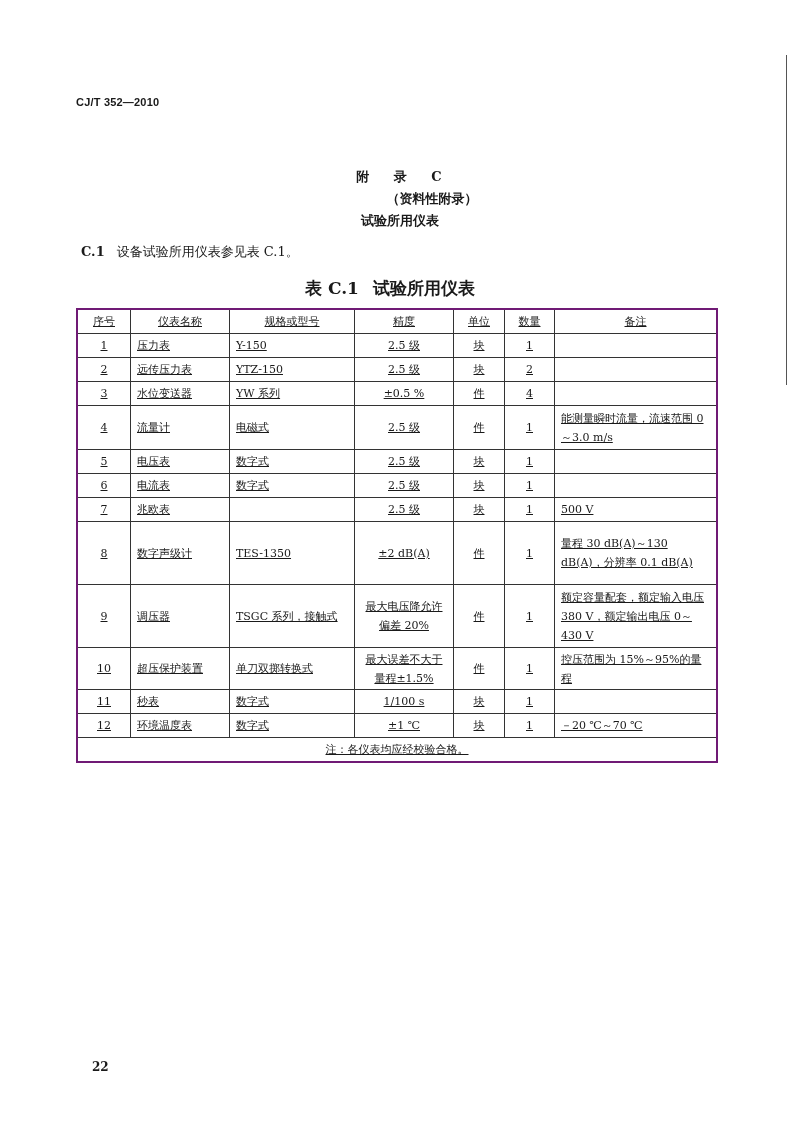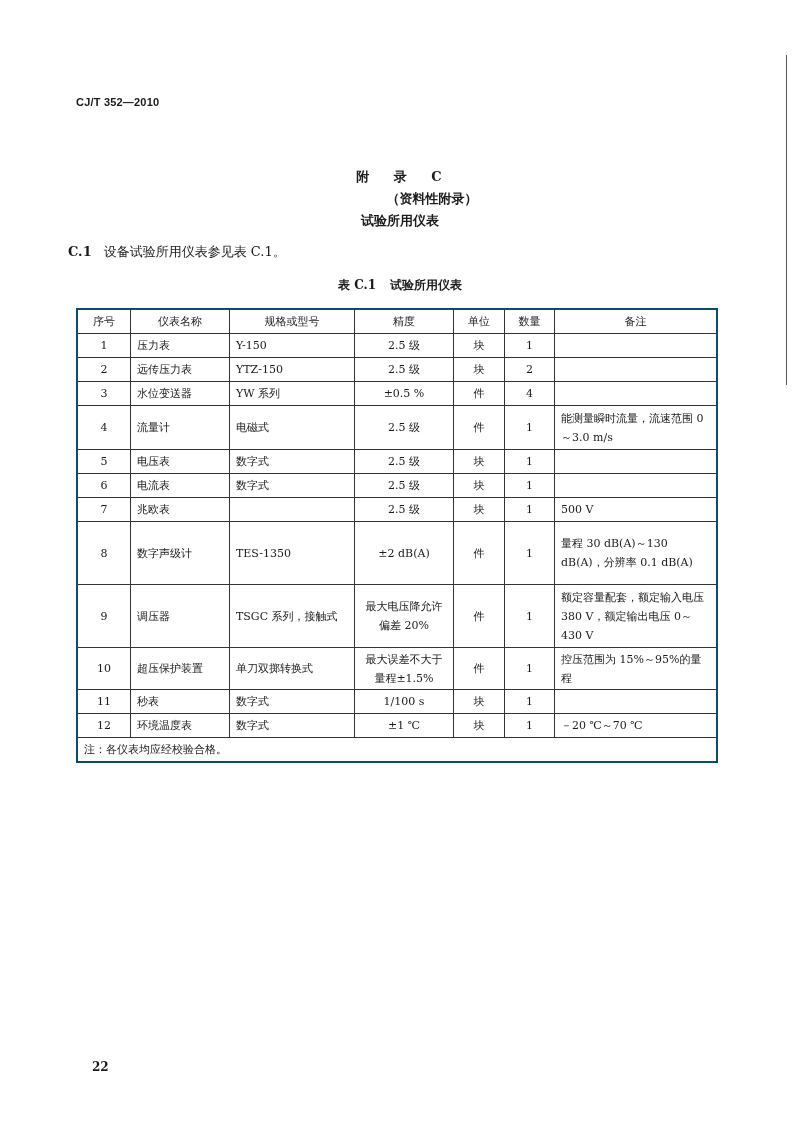--- a/index.html
+++ b/index.html
@@ -15,46 +15,47 @@
   }
   .appendix {
     position: absolute; left: 0; width: 800px; text-align: center;
     font-weight: bold; font-size: 13px;
   }
   .app-title { top: 168px; padding-left: 4px; }
   .app-title span { letter-spacing: 10px; }
   .app-sub { top: 190px; padding-left: 32px; }
   .app-name { top: 212px; }
   .clause {
-    position: absolute; left: 68px; top: 243px; font-size: 13px;
+    position: absolute; left: 81px; top: 243px; font-size: 13px;
   }
   .clause .num { font-weight: bold; margin-right: 12px; }
   .table-caption {
-    position: absolute; left: 10px; width: 780px; text-align: center; top: 277px;
-    font-weight: bold; font-size: 12px;
+    position: absolute; left: 0; width: 780px; text-align: center; top: 277px;
+    font-weight: bold; font-size: 17px;
   }
   .table-caption .cap-num { margin-right: 14px; }
   table.instr {
     position: absolute; left: 76px; top: 308px;
     border-collapse: collapse; font-size: 11px;
-    border: 2px solid #0c4a6e;
+    border: 2px solid #701a75;
+    text-decoration: underline;
   }
   table.instr th, table.instr td {
     border: 1px solid #333; padding: 0 6px; line-height: 19px;
     font-weight: normal;
   }
   table.instr th { height: 23px; text-align: center; }
   .c-no { width: 40px; text-align: center; }
   .c-name { width: 86px; text-align: left; }
   .c-model { width: 112px; text-align: left; }
   .c-acc { width: 86px; text-align: center; }
   .c-unit { width: 38px; text-align: center; }
   .c-qty { width: 37px; text-align: center; }
   .c-note { width: 149px; text-align: left; }
-  td.note-row { text-align: left; padding-left: 28px; font-weight: bold; height: 23px; }
+  td.note-row { text-align: center; padding-left: 28px; font-weight: bold; height: 23px; }
   .page-num {
     position: absolute; left: 92px; top: 1060px; font-size: 12px; font-weight: bold;
   }
   .scan-edge {
     position: absolute; left: 786px; top: 55px; width: 1px; height: 330px;
     background: #555;
   }
 </style>
 </head>
 <body>

